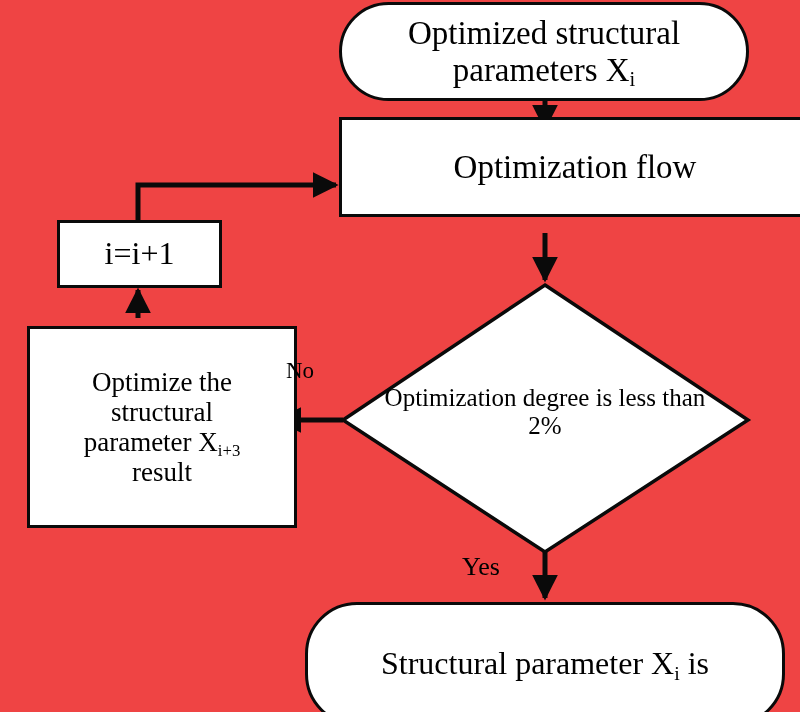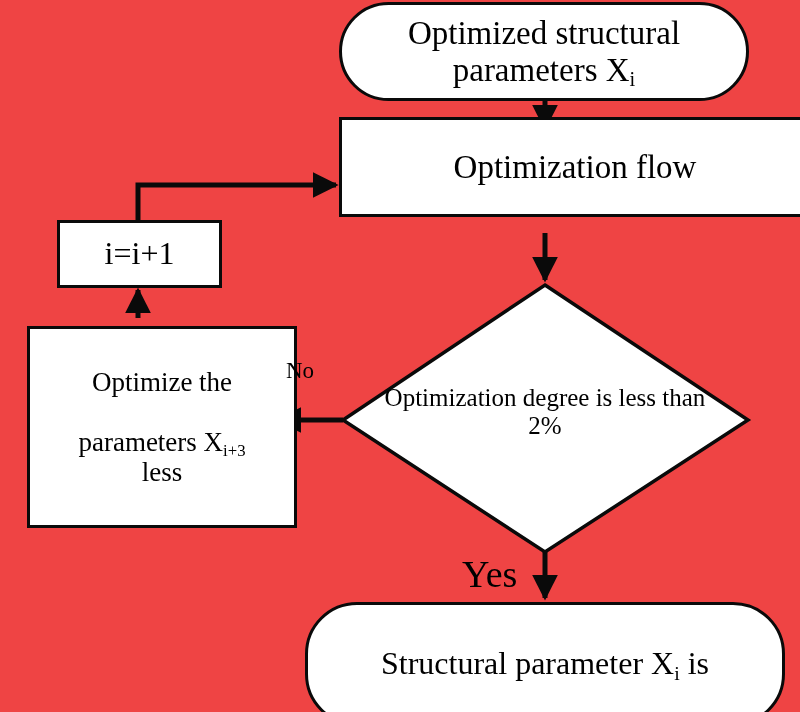--- a/index.html
+++ b/index.html
@@ -106,29 +106,29 @@
     <span class="txt">Optimization degree is less than 2%</span>
   </div>
 
   <div class="node process" style="left:57px; top:220px; width:165px; height:68px; font-size:32px;">
     <span class="txt">i=i+1</span>
   </div>
 
   <div class="node process" style="left:5px; top:326px; width:270px; height:202px; font-size:27px;margin-left:22px;">
     <span class="txt">
       <span>Optimize the</span><br>
-      <br>
-      <span>parameters X</span><sub>i+3</sub><br>
-      <span>less</span>
+      <span>structural</span><br>
+      <span>parameter X</span><sub>i+3</sub><br>
+      <span>result</span>
     </span>
   </div>
 
   <div class="node terminator" style="left:305px; top:602px; width:480px; height:124px; border-radius:52px; font-size:32px;">
     <span class="txt">
       <span>Structural parameter X</span><sub>i</sub><span> is</span><br>
     </span>
   </div>
 
   <div class="edge-label" style="left:286px; top:358px; font-size:23px;">No</div>
 
-  <div class="edge-label" style="left:462px; top:552px; font-size:38px;">Yes</div>
+  <div class="edge-label" style="left:462px; top:552px; font-size:26px;">Yes</div>
 
 </div>
 
 </body></html>

